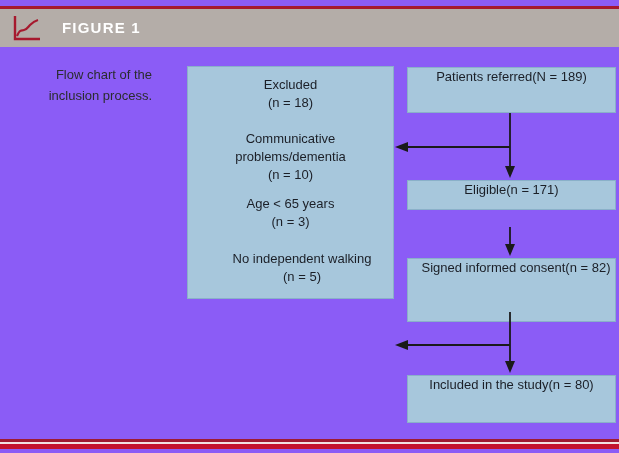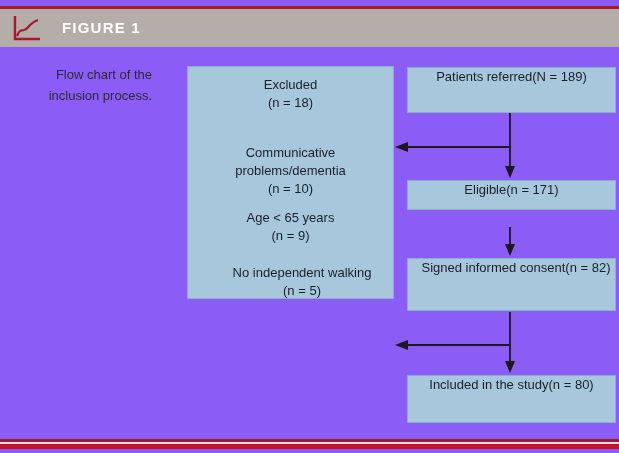--- a/index.html
+++ b/index.html
@@ -26,24 +26,24 @@
     background:#A7C7DC; border:1px solid #8AB0C9; border-radius:0;
     color:#1B1F27; font-size:13px; line-height:18px; text-align:center;
   }
   .excluded-box { left:187px; top:66px;  width:207px; height:233px; padding-top:9px; }
   .dropout-box  { left:187px; top:329px; width:207px; height:69px;
                   display:flex; flex-direction:column; justify-content:center; }
   .step-box     { left:407px; width:209px;
                   display:flex; flex-direction:row; justify-content:center; }
   .step-referred { top:67px;  height:46px; }
   .step-eligible { top:180px; height:30px; }
-  .step-consent  { top:258px; height:53px;padding-left:9px; }
+  .step-consent  { top:258px; height:64px;padding-left:9px; }
   .step-included { top:375px; height:48px; }
   .group { margin:0 auto; }
-  .g2 { margin-top:32px; } .g3 { margin-top:11px;text-align:center; } .g4 { margin-top:19px;padding-left:23px; }
+  .g2 { margin-top:18px; } .g3 { margin-top:11px;text-align:center; } .g4 { margin-top:19px;padding-left:23px; }
   .wrap-narrow { display:block; max-width:158px; margin:0 auto; }
   
   .arrows { position:absolute; left:0; top:0; width:619px; height:453px; pointer-events:none; }
   
   .bottom-rule-dark   { position:absolute; left:0; top:439px; width:619px; height:3px; background:#9E1B32; }
   .bottom-rule-gap    { position:absolute; left:0; top:442px; width:619px; height:2px; background:#F2E2E4; }
   .bottom-rule-bright { position:absolute; left:0; top:444px; width:619px; height:5px; background:#C3132F; }
 </style>
 </head>
 <body>
@@ -67,21 +67,21 @@
     <div class="group g1">
       <div>Excluded</div>
       <div>(n = 18)</div>
     </div>
     <div class="group g2">
       <span class="wrap-narrow">Communicative problems/dementia</span>
       <div>(n = 10)</div>
     </div>
     <div class="group g3">
       <span class="wrap-narrow">Age &lt; 65 years</span>
-      <div>(n = 9)</div>
+      <div>(n = 3)</div>
     </div>
     <div class="group g4">
       <span class="wrap-narrow">No independent walking</span>
       <div>(n = 5)</div>
     </div>
   </div>
 
 
   <div class="box step-box step-referred">
     <div>Patients referred</div>

